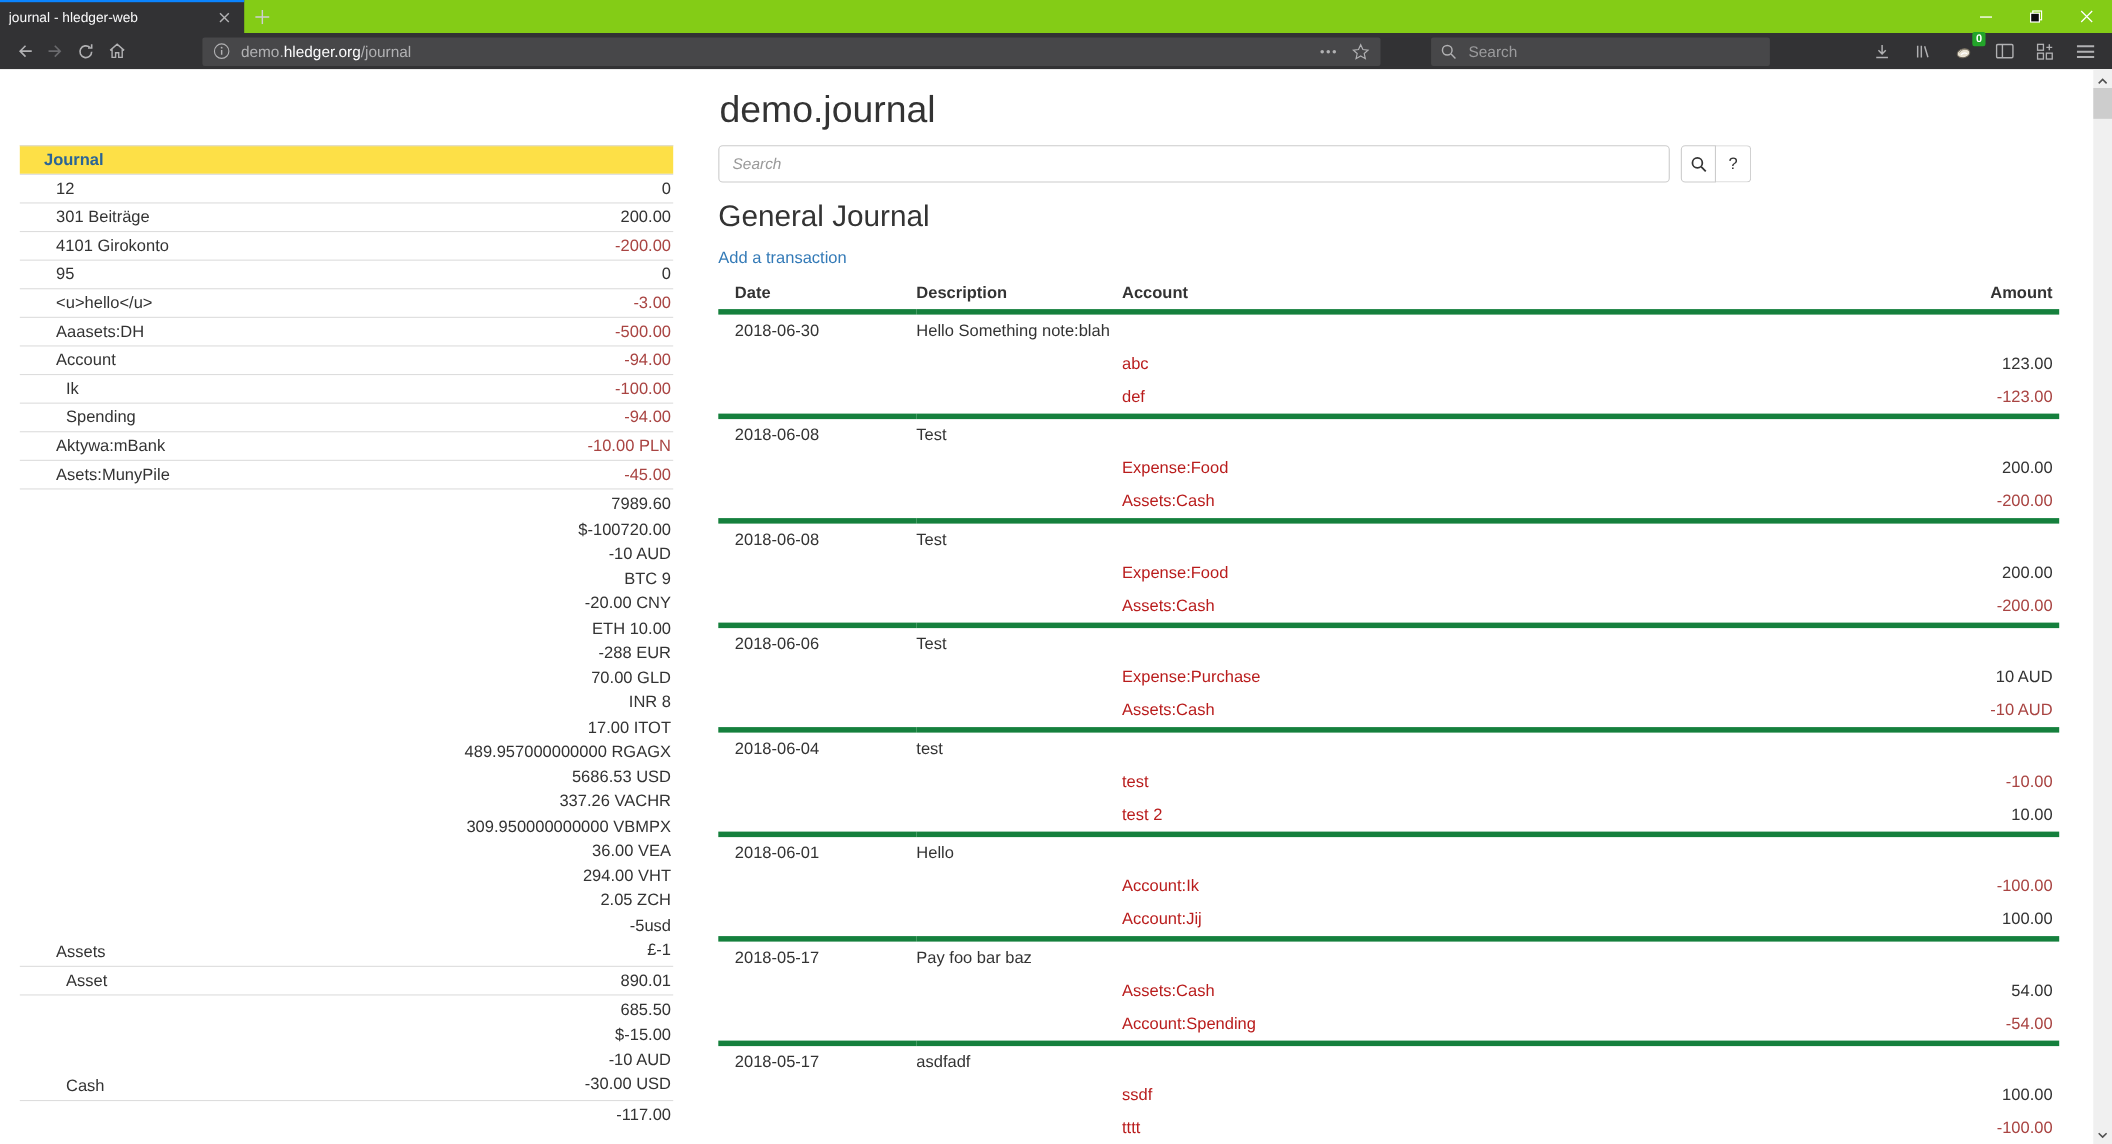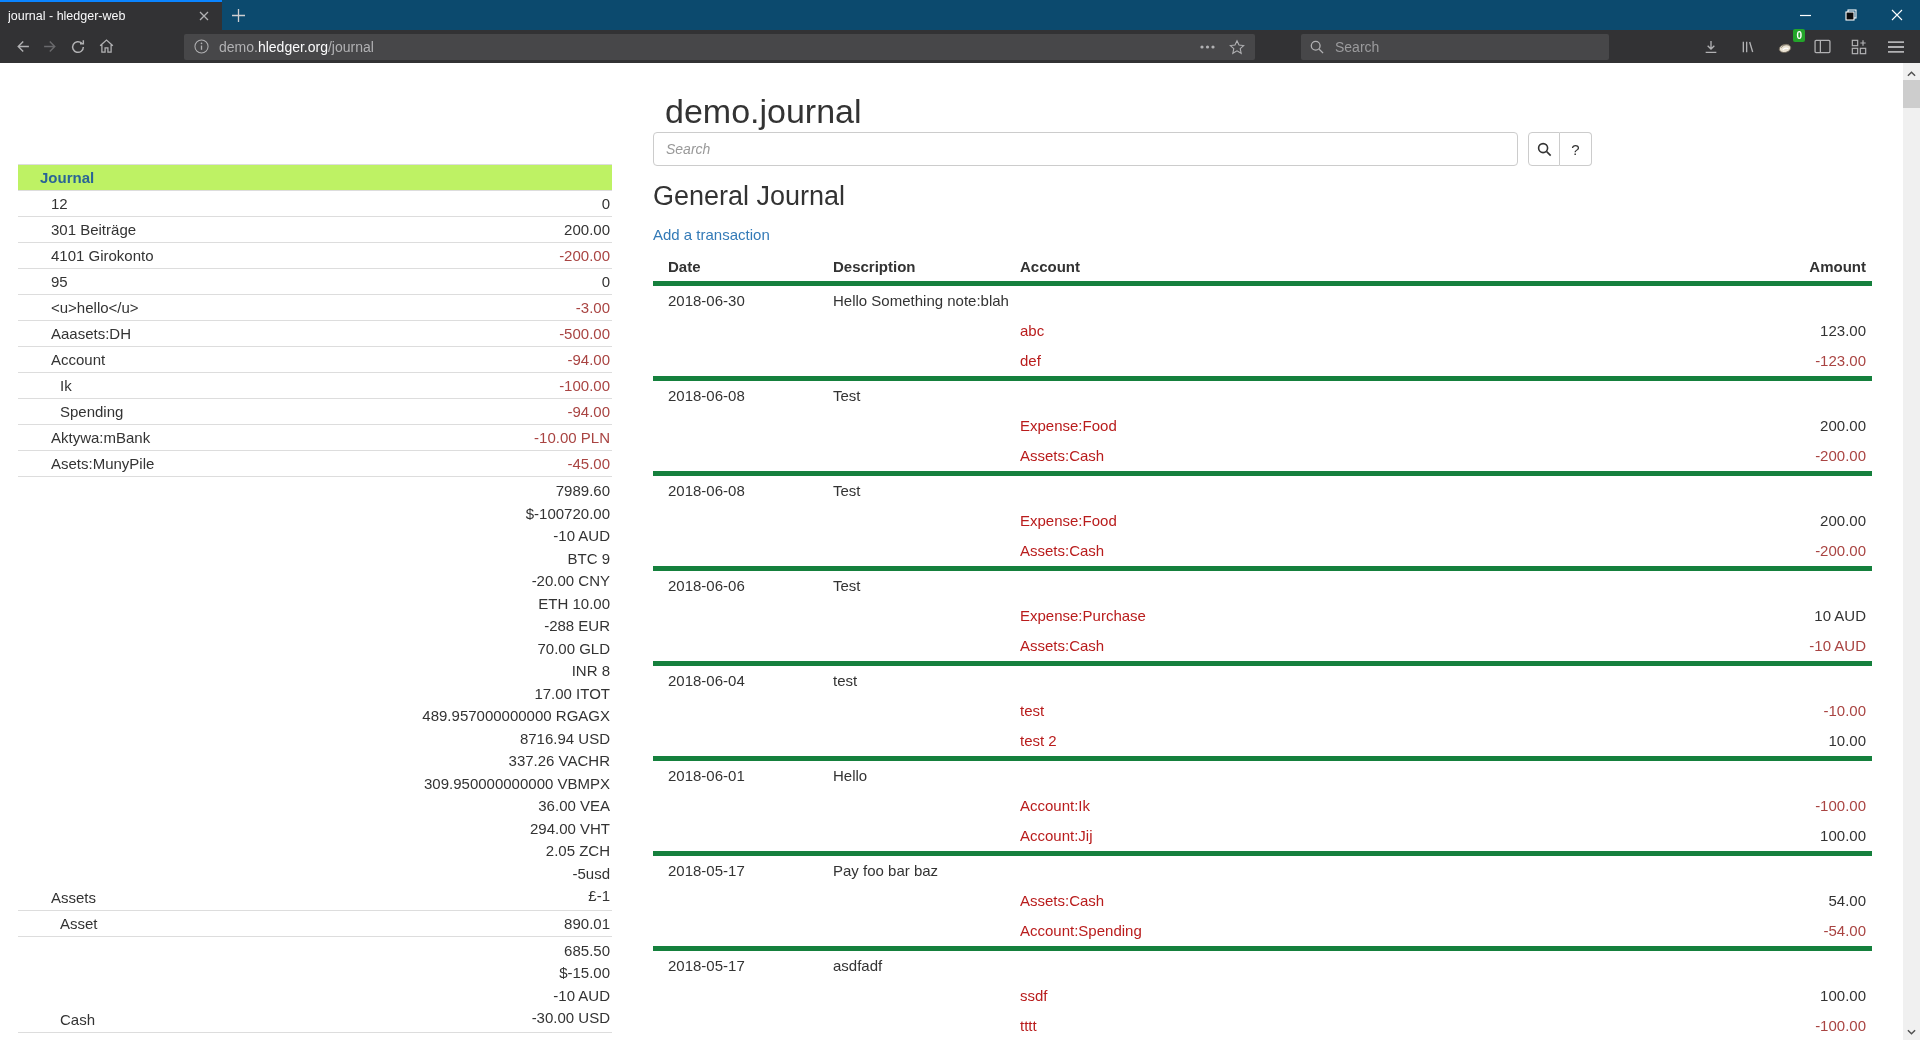--- a/index.html
+++ b/index.html
@@ -4,21 +4,21 @@
 <style>
   * { box-sizing: border-box; }
   html,body { margin:0; padding:0; background:#fff; }
   body {
     width:1920px; height:1040px; overflow:hidden;
     font-family:"Liberation Sans", sans-serif;
   }
   .browser { width:1920px; height:1040px; display:flex; flex-direction:column; }
 
   
-  .titlebar { height:30px; background:#0c4a6e; display:flex; align-items:stretch; flex:0 0 auto; }
+  .titlebar { height:30px; background:#84cc16; display:flex; align-items:stretch; flex:0 0 auto; }
   .tab { width:222px; background:#323234; border-top:2px solid #0a84ff; display:flex; align-items:center; padding:0 8px; gap:6px; }
   .tab-title { flex:1; color:#f9f9fa; font-size:12.5px; white-space:nowrap; overflow:hidden; }
   .icon-btn { display:flex; align-items:center; justify-content:center; color:#b1b1b3; }
   .tab-close { width:20px; height:100%; }
   .newtab { width:32px; color:#cfcfd1; }
   .titlebar-spacer { flex:1; }
   .win-btn { width:46px; color:#ffffff; display:flex; align-items:center; justify-content:center; }
 
   
   .toolbar { height:33px; background:#323234; display:flex; align-items:center; padding:0 8px; flex:0 0 auto; }
@@ -40,33 +40,33 @@
 
   
   .scrollbar { position:absolute; top:0; right:0; width:17px; height:100%; background:#f0f0f0; }
   .scroll-arrow { position:absolute; left:0; width:17px; height:17px; display:flex; align-items:center; justify-content:center; color:#505050; }
   .scroll-arrow.up { top:2px; } .scroll-arrow.down { bottom:0; }
   .scroll-thumb { position:absolute; top:17px; left:0; width:17px; height:28px; background:#cdcdcd; }
 
   
   .sidebar { position:absolute; left:18px; top:69px; width:594px; font-size:15px; }
   .side-row { display:flex; align-items:flex-end; border-top:1px solid #ddd; padding:3px 2px 2px 0; }
-  .side-row.header { background:#bef264;margin-top:32px; }
+  .side-row.header { background:#fde047; }
   .side-row .name { line-height:20px; color:#333; }
   .side-row .name.lvl1 { padding-left:33px; }
   .side-row .name.lvl2 { padding-left:42px; }
   .journal-link { padding-left:22px; color:#2a6496; font-weight:bold; line-height:20px; text-decoration:none; }
   .amounts { margin-left:auto; text-align:right; }
   .amounts div { line-height:20px; }
   .amounts.multi div { line-height:22.5px; }
   .neg { color:#a94442; } .pos { color:#333; }
 
   
   .main { position:absolute; left:653px; top:0; width:1219px; font-size:15px; }
-  .page-title { position:absolute; top:16px; left:0; margin:12px; font-size:34px; line-height:40px; font-weight:400; color:#333; }
+  .page-title { position:absolute; top:16px; left:0; margin:1px; font-size:34px; line-height:40px; font-weight:400; color:#333; }
   .search-row { position:absolute; top:69px; left:0; display:flex; align-items:stretch; }
   .big-search { width:865px; height:34px; border:1px solid #ccc; border-radius:4px; padding:0 12px; font-size:14px; color:#555; font-family:"Liberation Sans",sans-serif; outline:none; }
   .big-search::placeholder { font-style:italic; color:#999; }
   .btn { height:34px; width:32px; border:1px solid #ccc; background:#fff; display:flex; align-items:center; justify-content:center; color:#333; font-size:15px; cursor:pointer; }
   .btn-search { margin-left:10px; border-radius:4px 0 0 4px; }
   .btn-help { border-left:none; border-radius:0 4px 4px 0; }
   .section-heading { position:absolute; top:117px; left:0; margin:0; font-size:27px; line-height:32px; font-weight:400; color:#333; }
   .add-link { position:absolute; top:163px; left:0; color:#337ab7; text-decoration:none; }
   .journal-table { position:absolute; top:190px; left:0; width:1219px; border-collapse:collapse; table-layout:fixed; }
   .journal-table th { text-align:left; font-weight:bold; color:#333; padding:4px 0; line-height:20px; border-bottom:2px solid #c8c8c8; }
@@ -294,21 +294,21 @@
               <div class="pos">$-100720.00</div>
               <div class="pos">-10 AUD</div>
               <div class="pos">BTC 9</div>
               <div class="pos">-20.00 CNY</div>
               <div class="pos">ETH 10.00</div>
               <div class="pos">-288 EUR</div>
               <div class="pos">70.00 GLD</div>
               <div class="pos">INR 8</div>
               <div class="pos">17.00 ITOT</div>
               <div class="pos">489.957000000000 RGAGX</div>
-              <div class="pos">8716.94 USD</div>
+              <div class="pos">5686.53 USD</div>
               <div class="pos">337.26 VACHR</div>
               <div class="pos">309.950000000000 VBMPX</div>
               <div class="pos">36.00 VEA</div>
               <div class="pos">294.00 VHT</div>
               <div class="pos">2.05 ZCH</div>
               <div class="pos">-5usd</div>
               <div class="pos">£-1</div>
             </span>
           </div>
           <div class="side-row">

